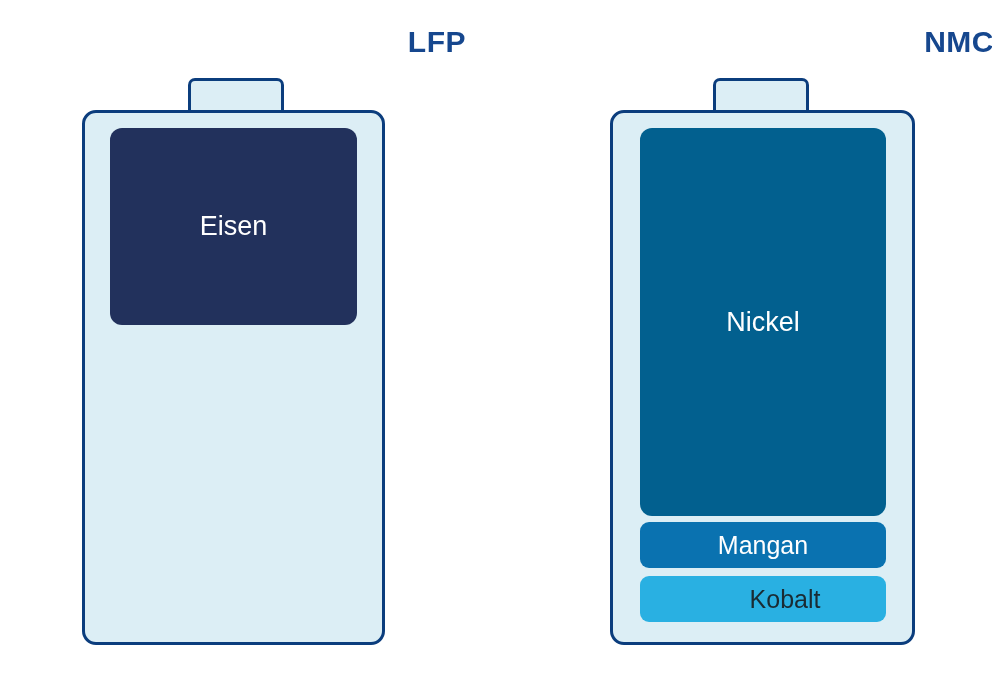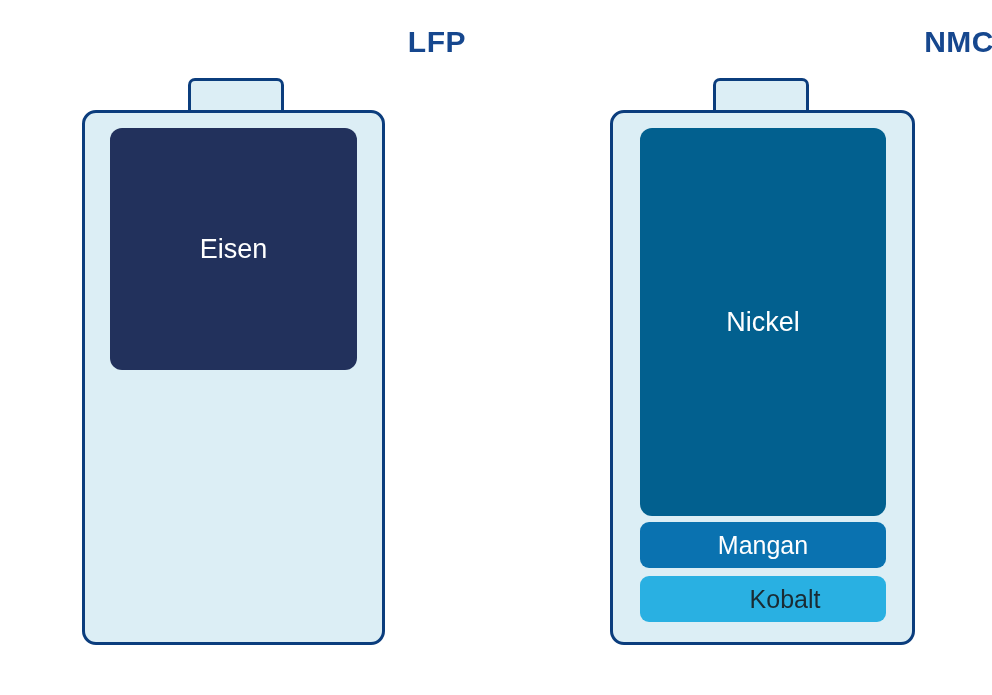--- a/index.html
+++ b/index.html
@@ -97,21 +97,21 @@
     top: 110px;
     width: 303px;
     height: 535px;
   }
   .lfp .cell-stack {
     left: 110px;
     top: 128px;
     width: 247px;
     height: 489px;
   }
-  .lfp .cell-eisen    { height: 242px; margin-bottom: 2px; }
+  .lfp .cell-eisen    { height: 197px; margin-bottom: 2px; }
   .lfp .cell-phosphor { height: 242px; }
 
   
   .nmc .battery-terminal { left: 185px; }
   .nmc .battery-shell {
     left: 82px;
     top: 110px;
     width: 305px;
     height: 535px;
   }

